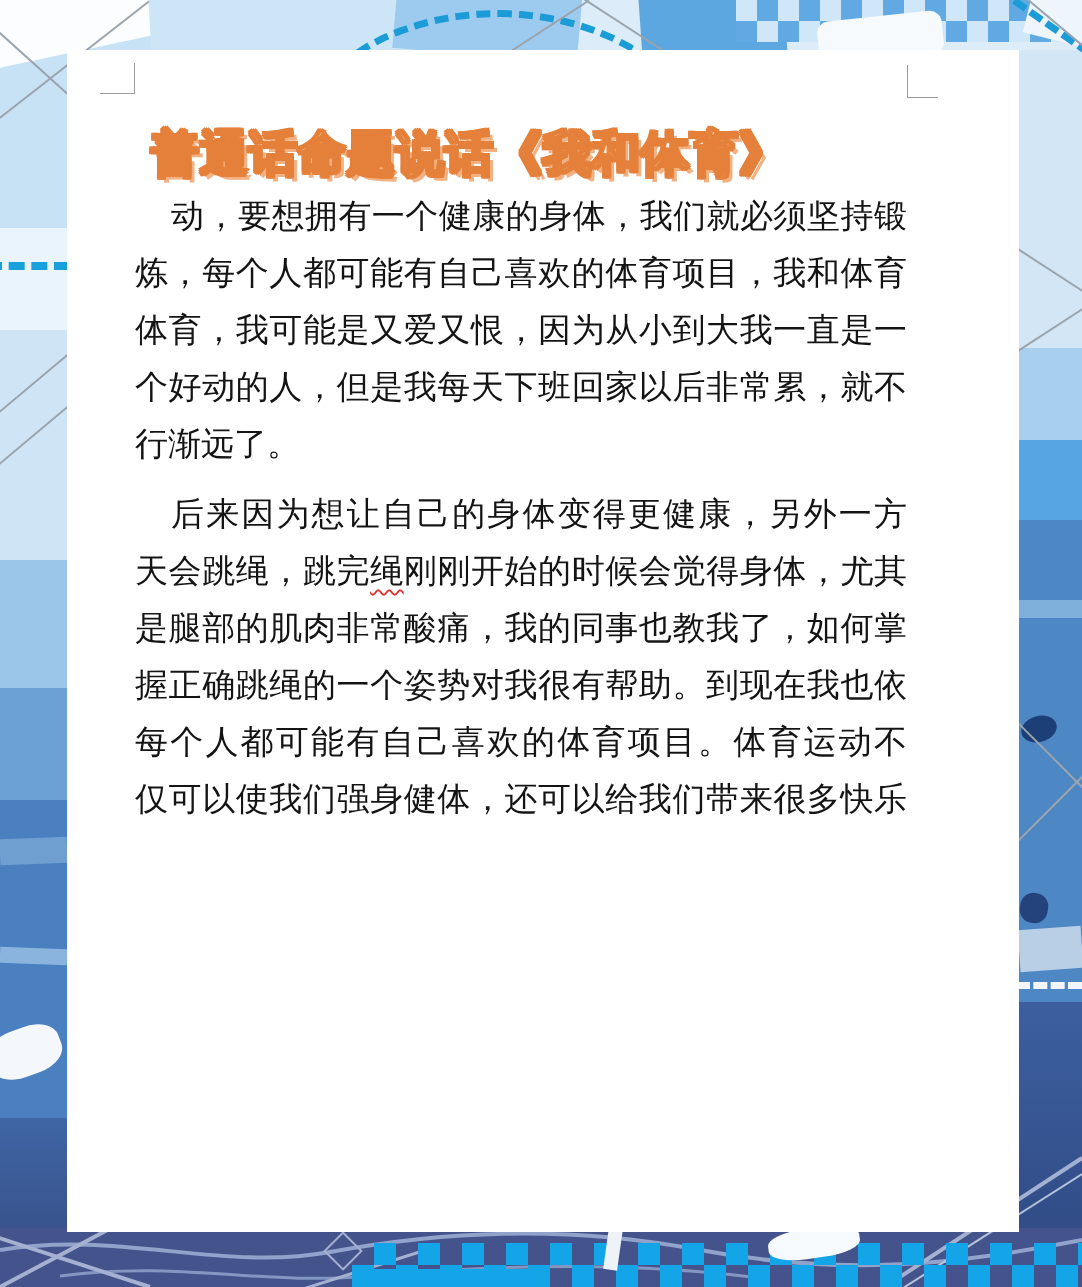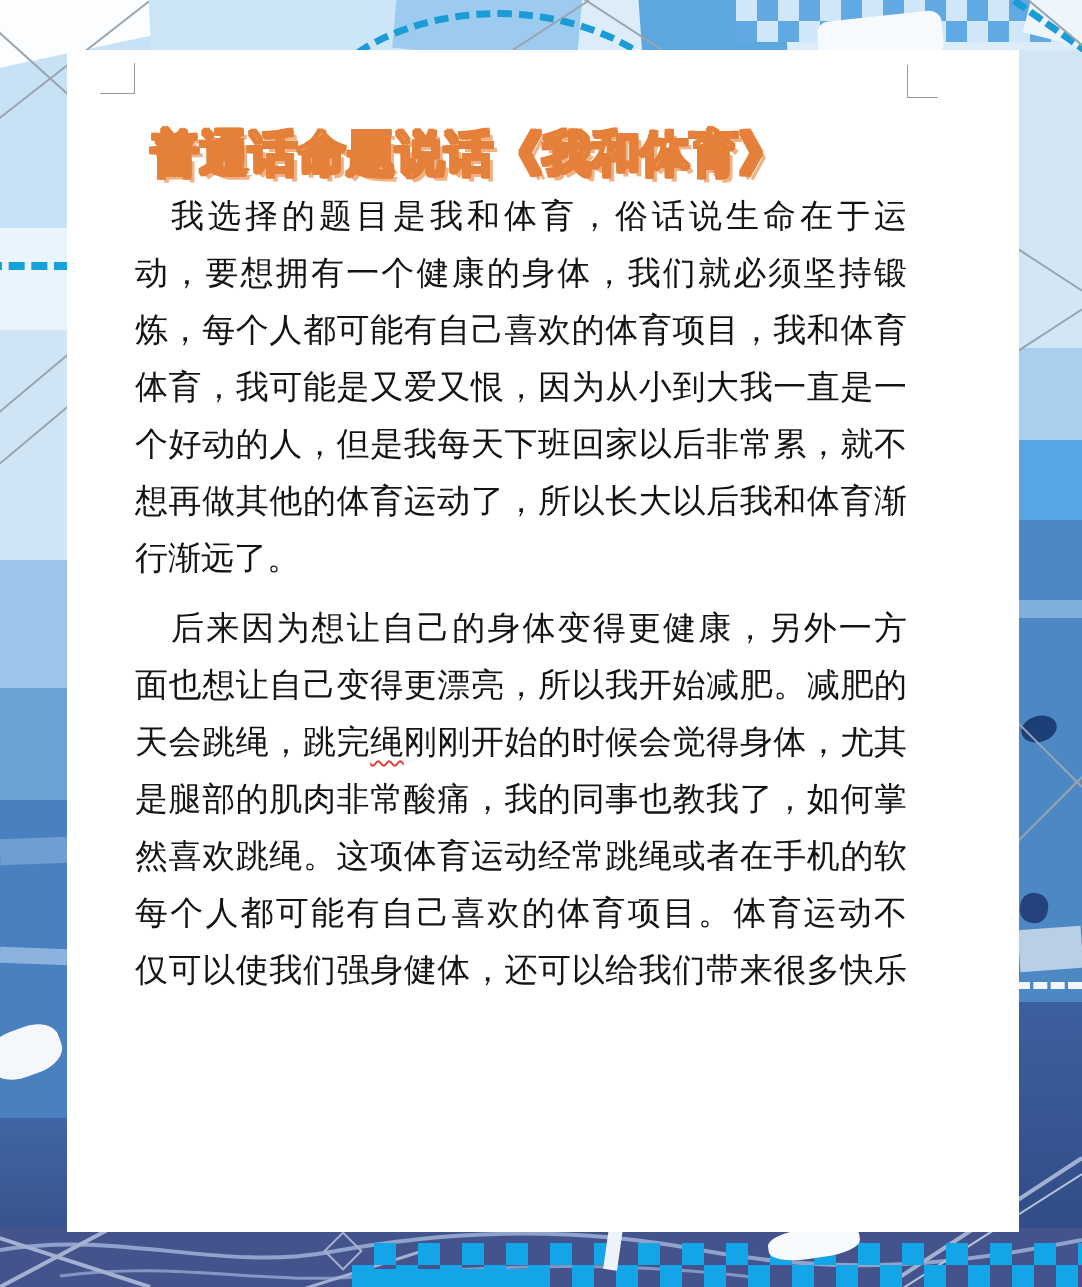--- a/index.html
+++ b/index.html
@@ -171,31 +171,28 @@
   <div class="gline g10"></div>
   <div class="gline g11"></div>
 </div>
 
 <div class="card">
   <div class="corner corner-tl"></div>
   <div class="corner corner-tr"></div>
   <h1 class="title">普通话命题说话《我和体育》</h1>
   <div class="content">
       <p class="para">
-        <span class="line"><span>我选择的题目是我和体育，俗话说生命在于运</span></span>
         <span class="line"><span>动，要想拥有一个健康的身体，我们就必须坚持锻</span></span>
         <span class="line"><span>炼，每个人都可能有自己喜欢的体育项目，我和体育</span></span>
         <span class="line"><span>体育，我可能是又爱又恨，因为从小到大我一直是一</span></span>
         <span class="line"><span>个好动的人，但是我每天下班回家以后非常累，就不</span></span>
-        <span class="line"><span>想再做其他的体育运动了，所以长大以后我和体育渐</span></span>
         <span class="line last"><span>行渐远了。</span></span>
       </p>
       <p class="para">
         <span class="line"><span>后来因为想让自己的身体变得更健康，另外一方</span></span>
-        <span class="line"><span>面也想让自己变得更漂亮，所以我开始减肥。减肥的</span></span>
         <span class="line"><span>天会跳绳，跳完</span><span class="squiggle">绳</span><span>刚刚开始的时候会觉得身体，尤其</span></span>
         <span class="line"><span>是腿部的肌肉非常酸痛，我的同事也教我了，如何掌</span></span>
-        <span class="line"><span>然喜欢跳绳。这项体育运动经常跳绳或者在手机的软</span></span>
+        <span class="line"><span>握正确跳绳的一个姿势对我很有帮助。到现在我也依</span></span>
         <span class="line"><span>每个人都可能有自己喜欢的体育项目。体育运动不</span></span>
         <span class="line"><span>仅可以使我们强身健体，还可以给我们带来很多快乐</span></span>
       </p>
     </div>
 </div>
 
 </body></html>

